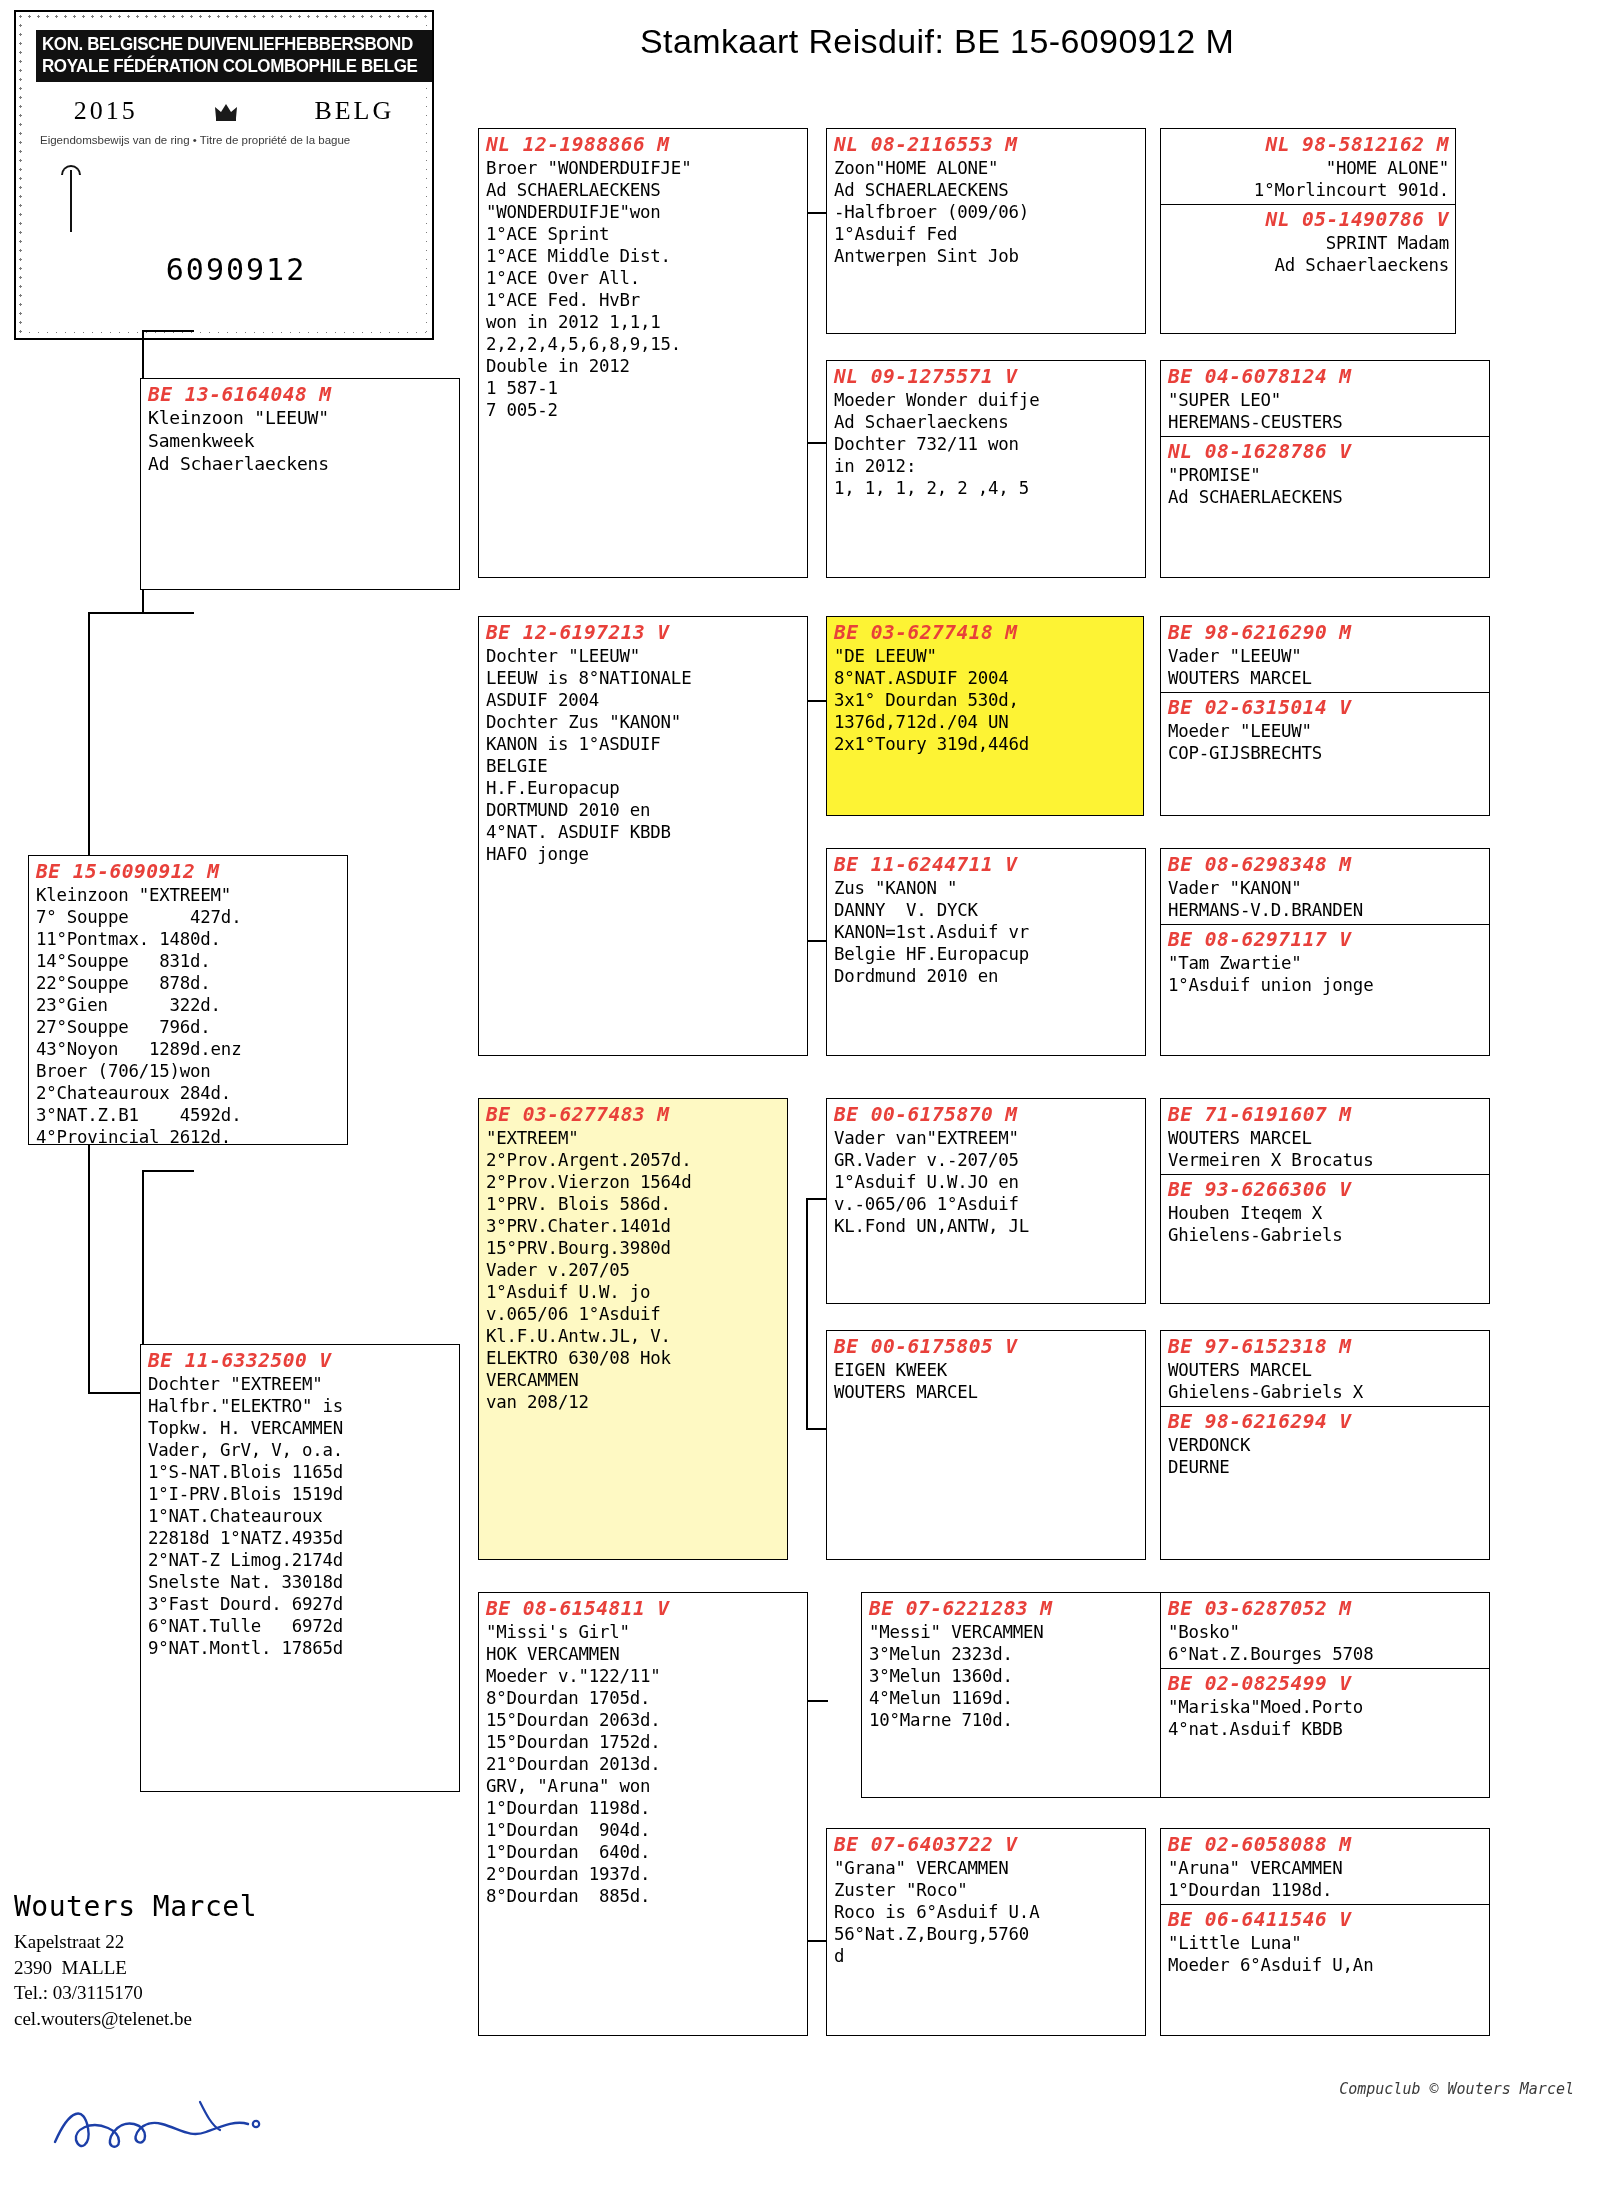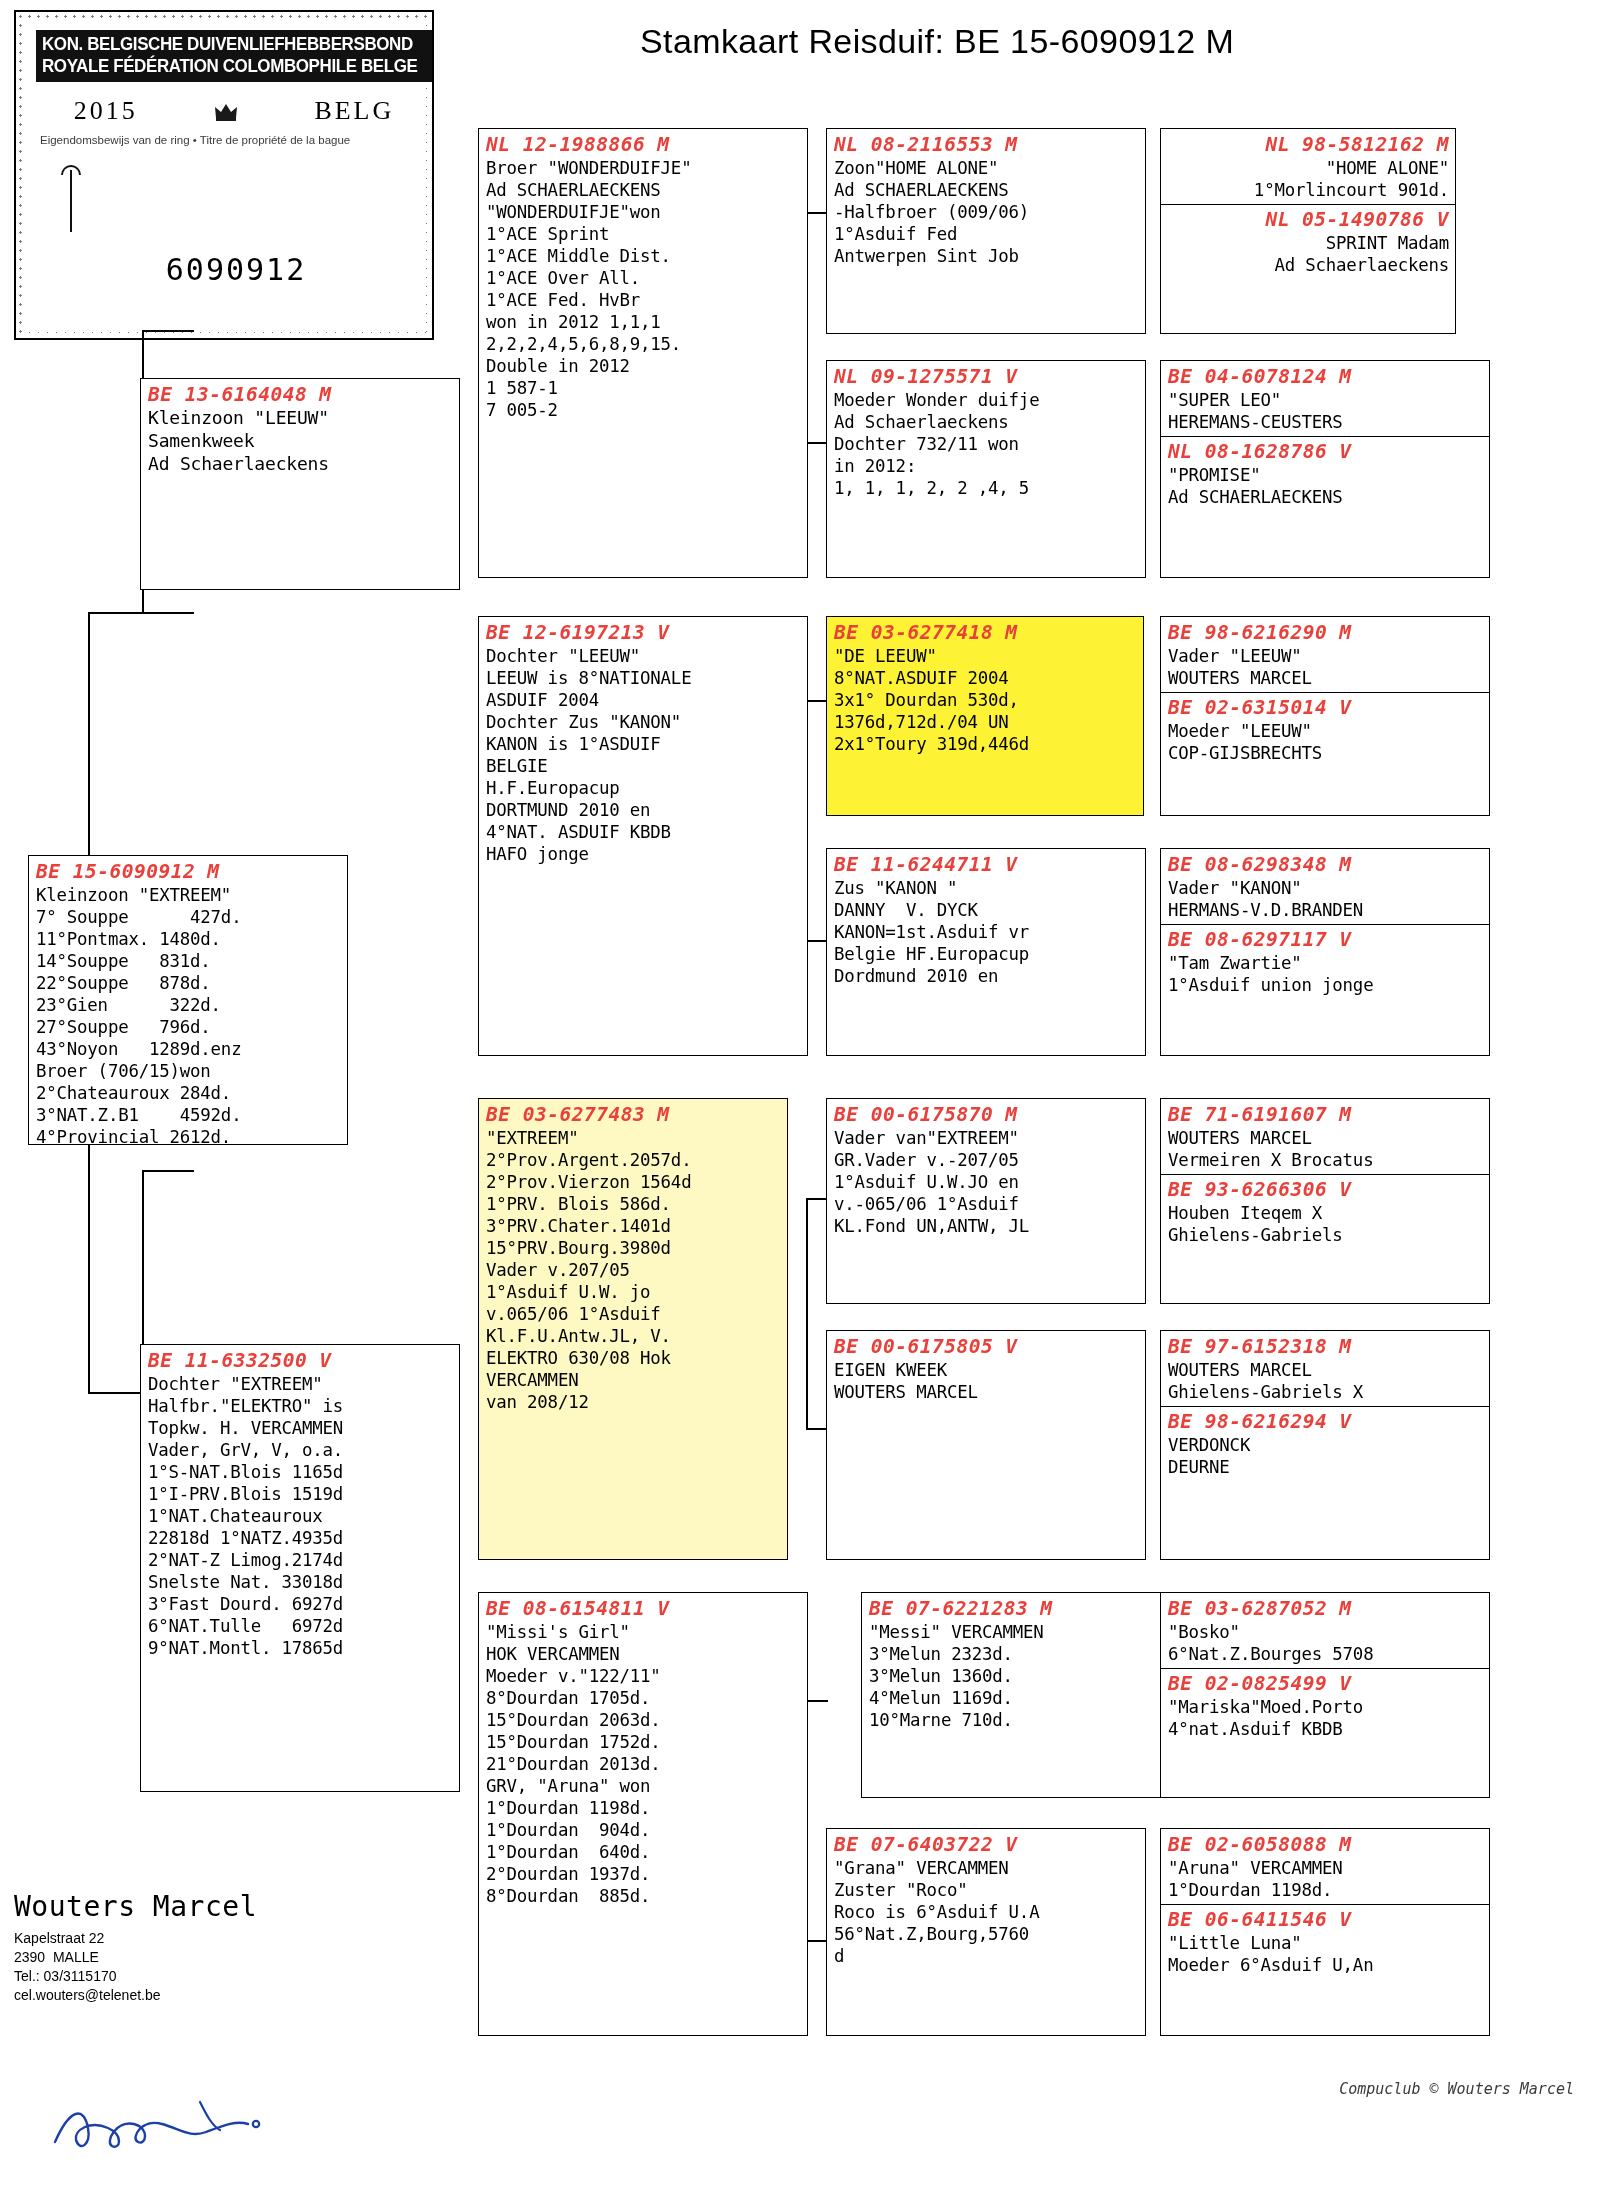--- a/index.html
+++ b/index.html
@@ -195,22 +195,22 @@
     top: 1890px;
     width: 440px;
   }
   .owner .name {
     font-family: "DejaVu Sans Mono", monospace;
     font-size: 28px;
     letter-spacing: 0.5px;
     margin-bottom: 6px;
   }
   .owner .addr {
-    font-family: Liberation Sans, sans-serif;
-    font-size: 14px;
+    font-family: Liberation Serif, serif;
+    font-size: 19px;
     line-height: 1.35;
     white-space: pre;
   }
   .signature {
     position: absolute;
     left: 50px;
     top: 2080px;
     width: 260px;
     height: 90px;
   }

